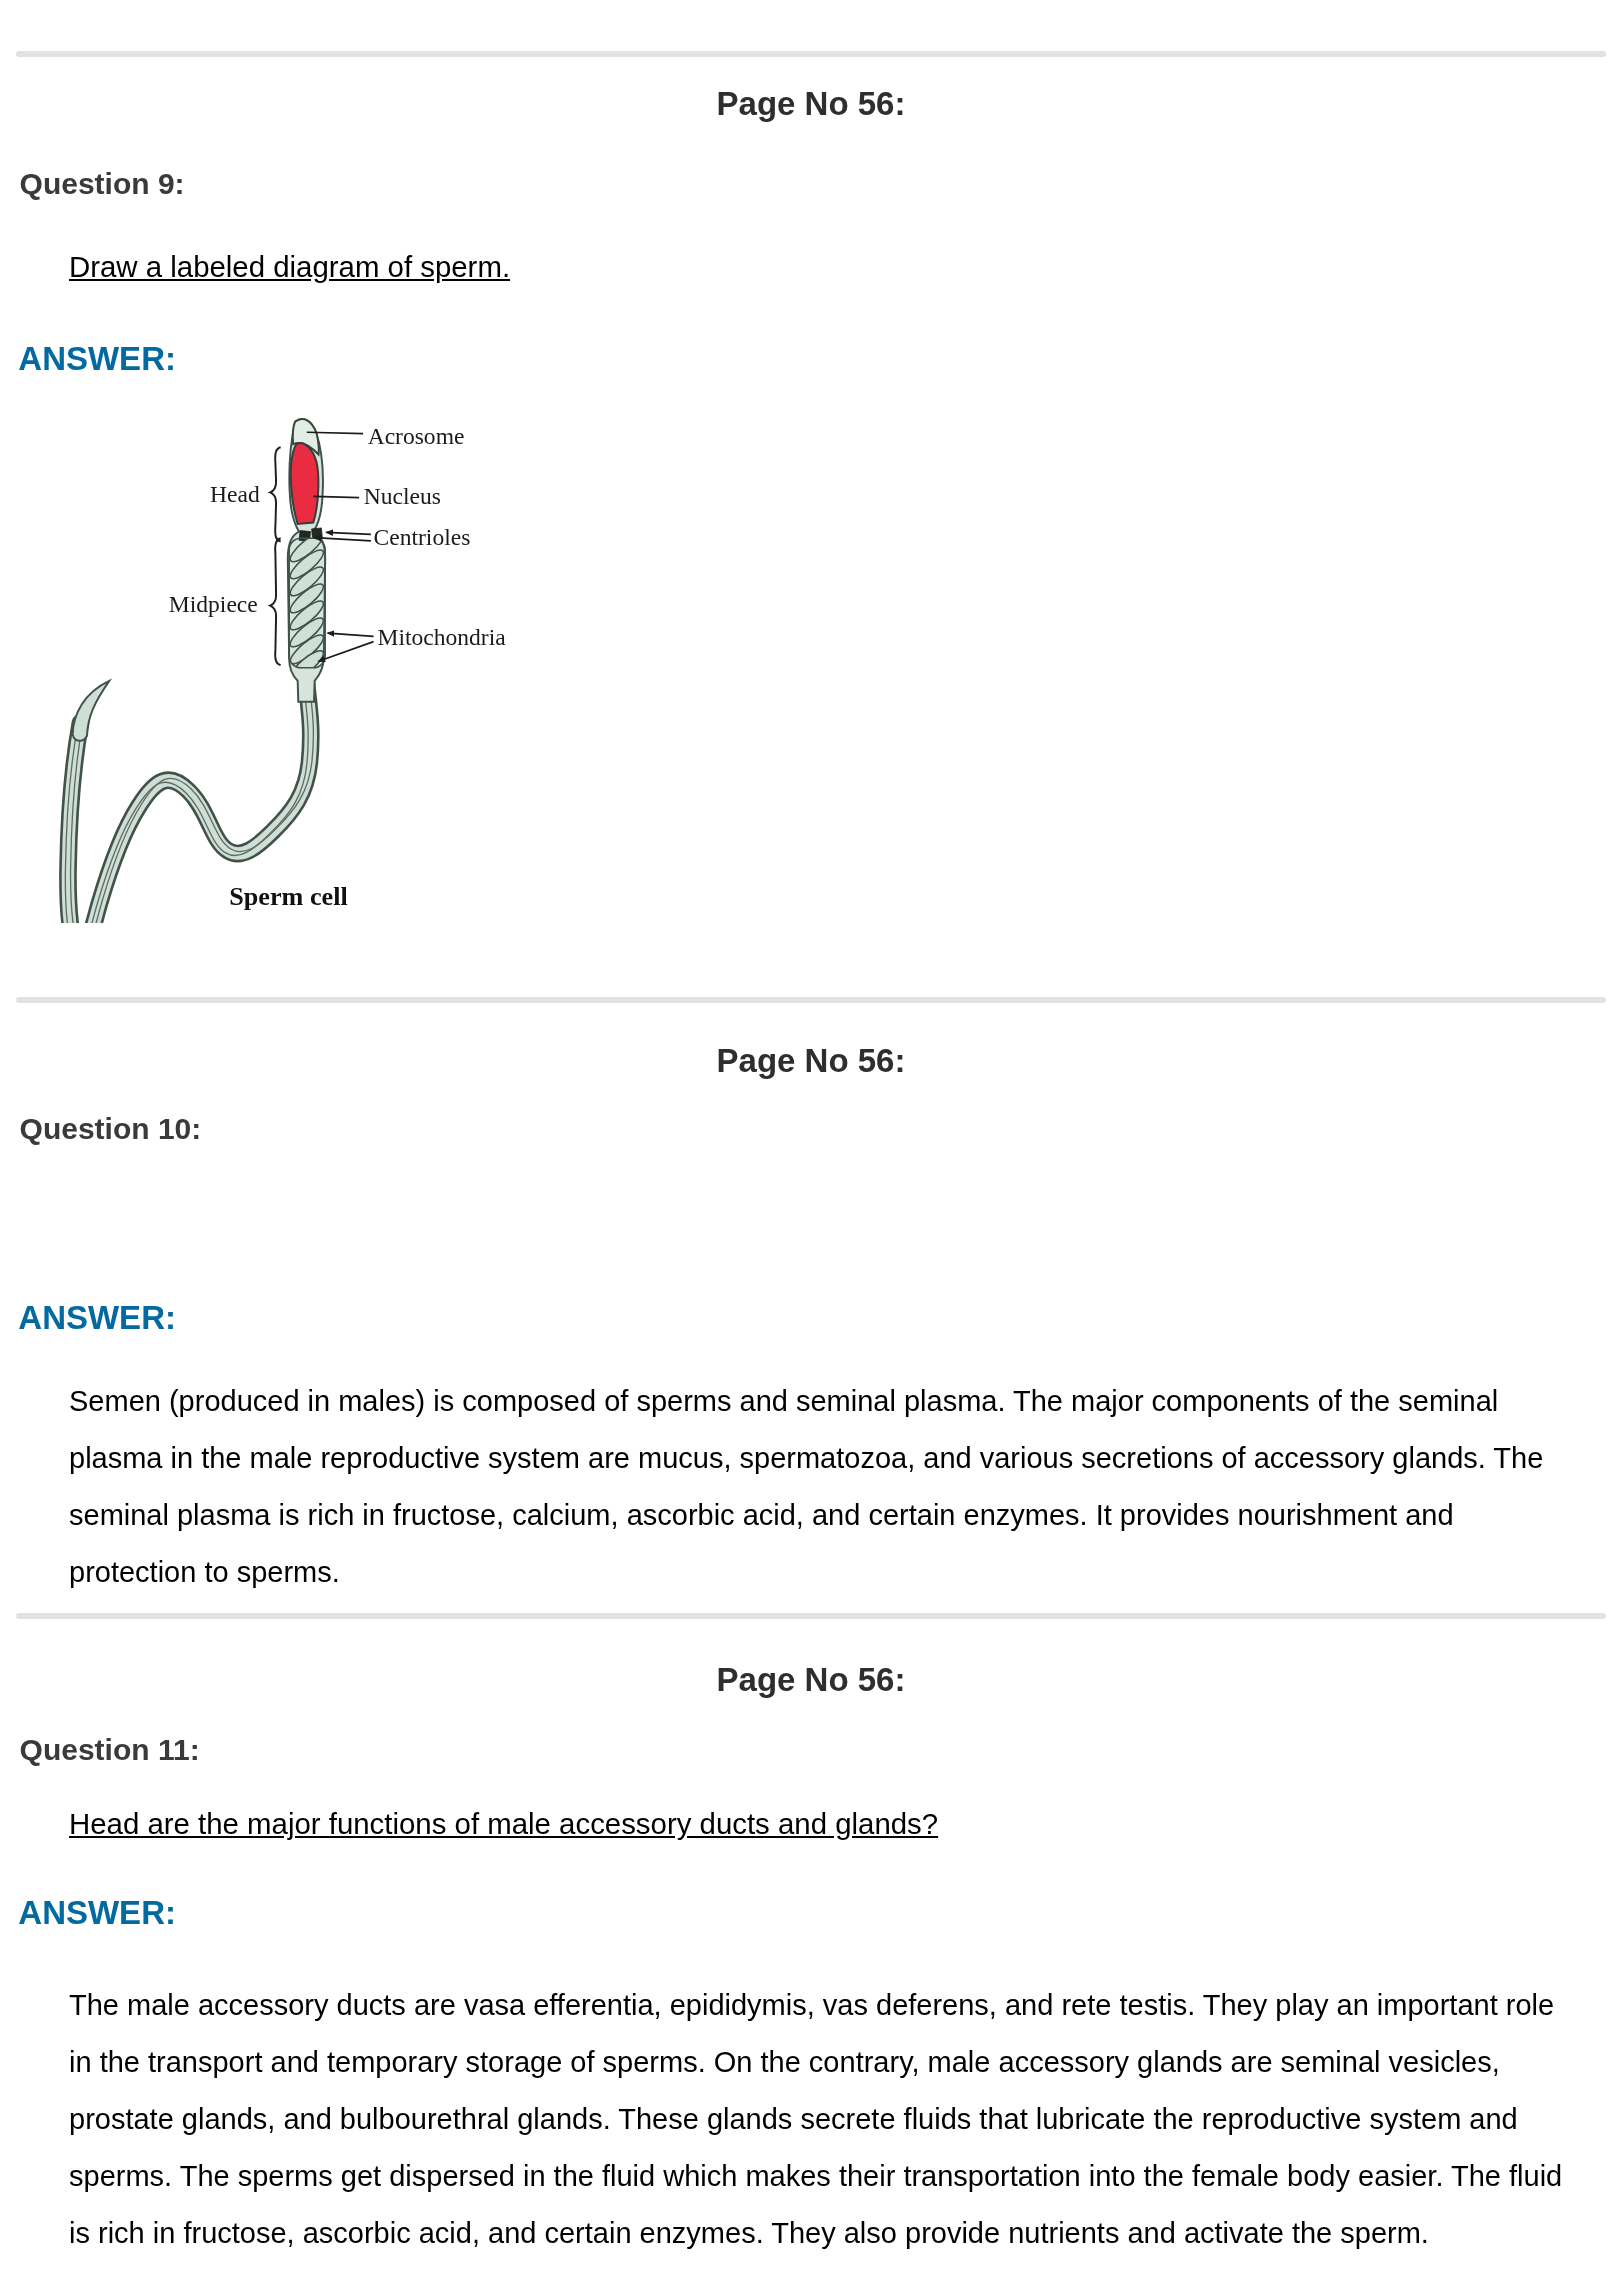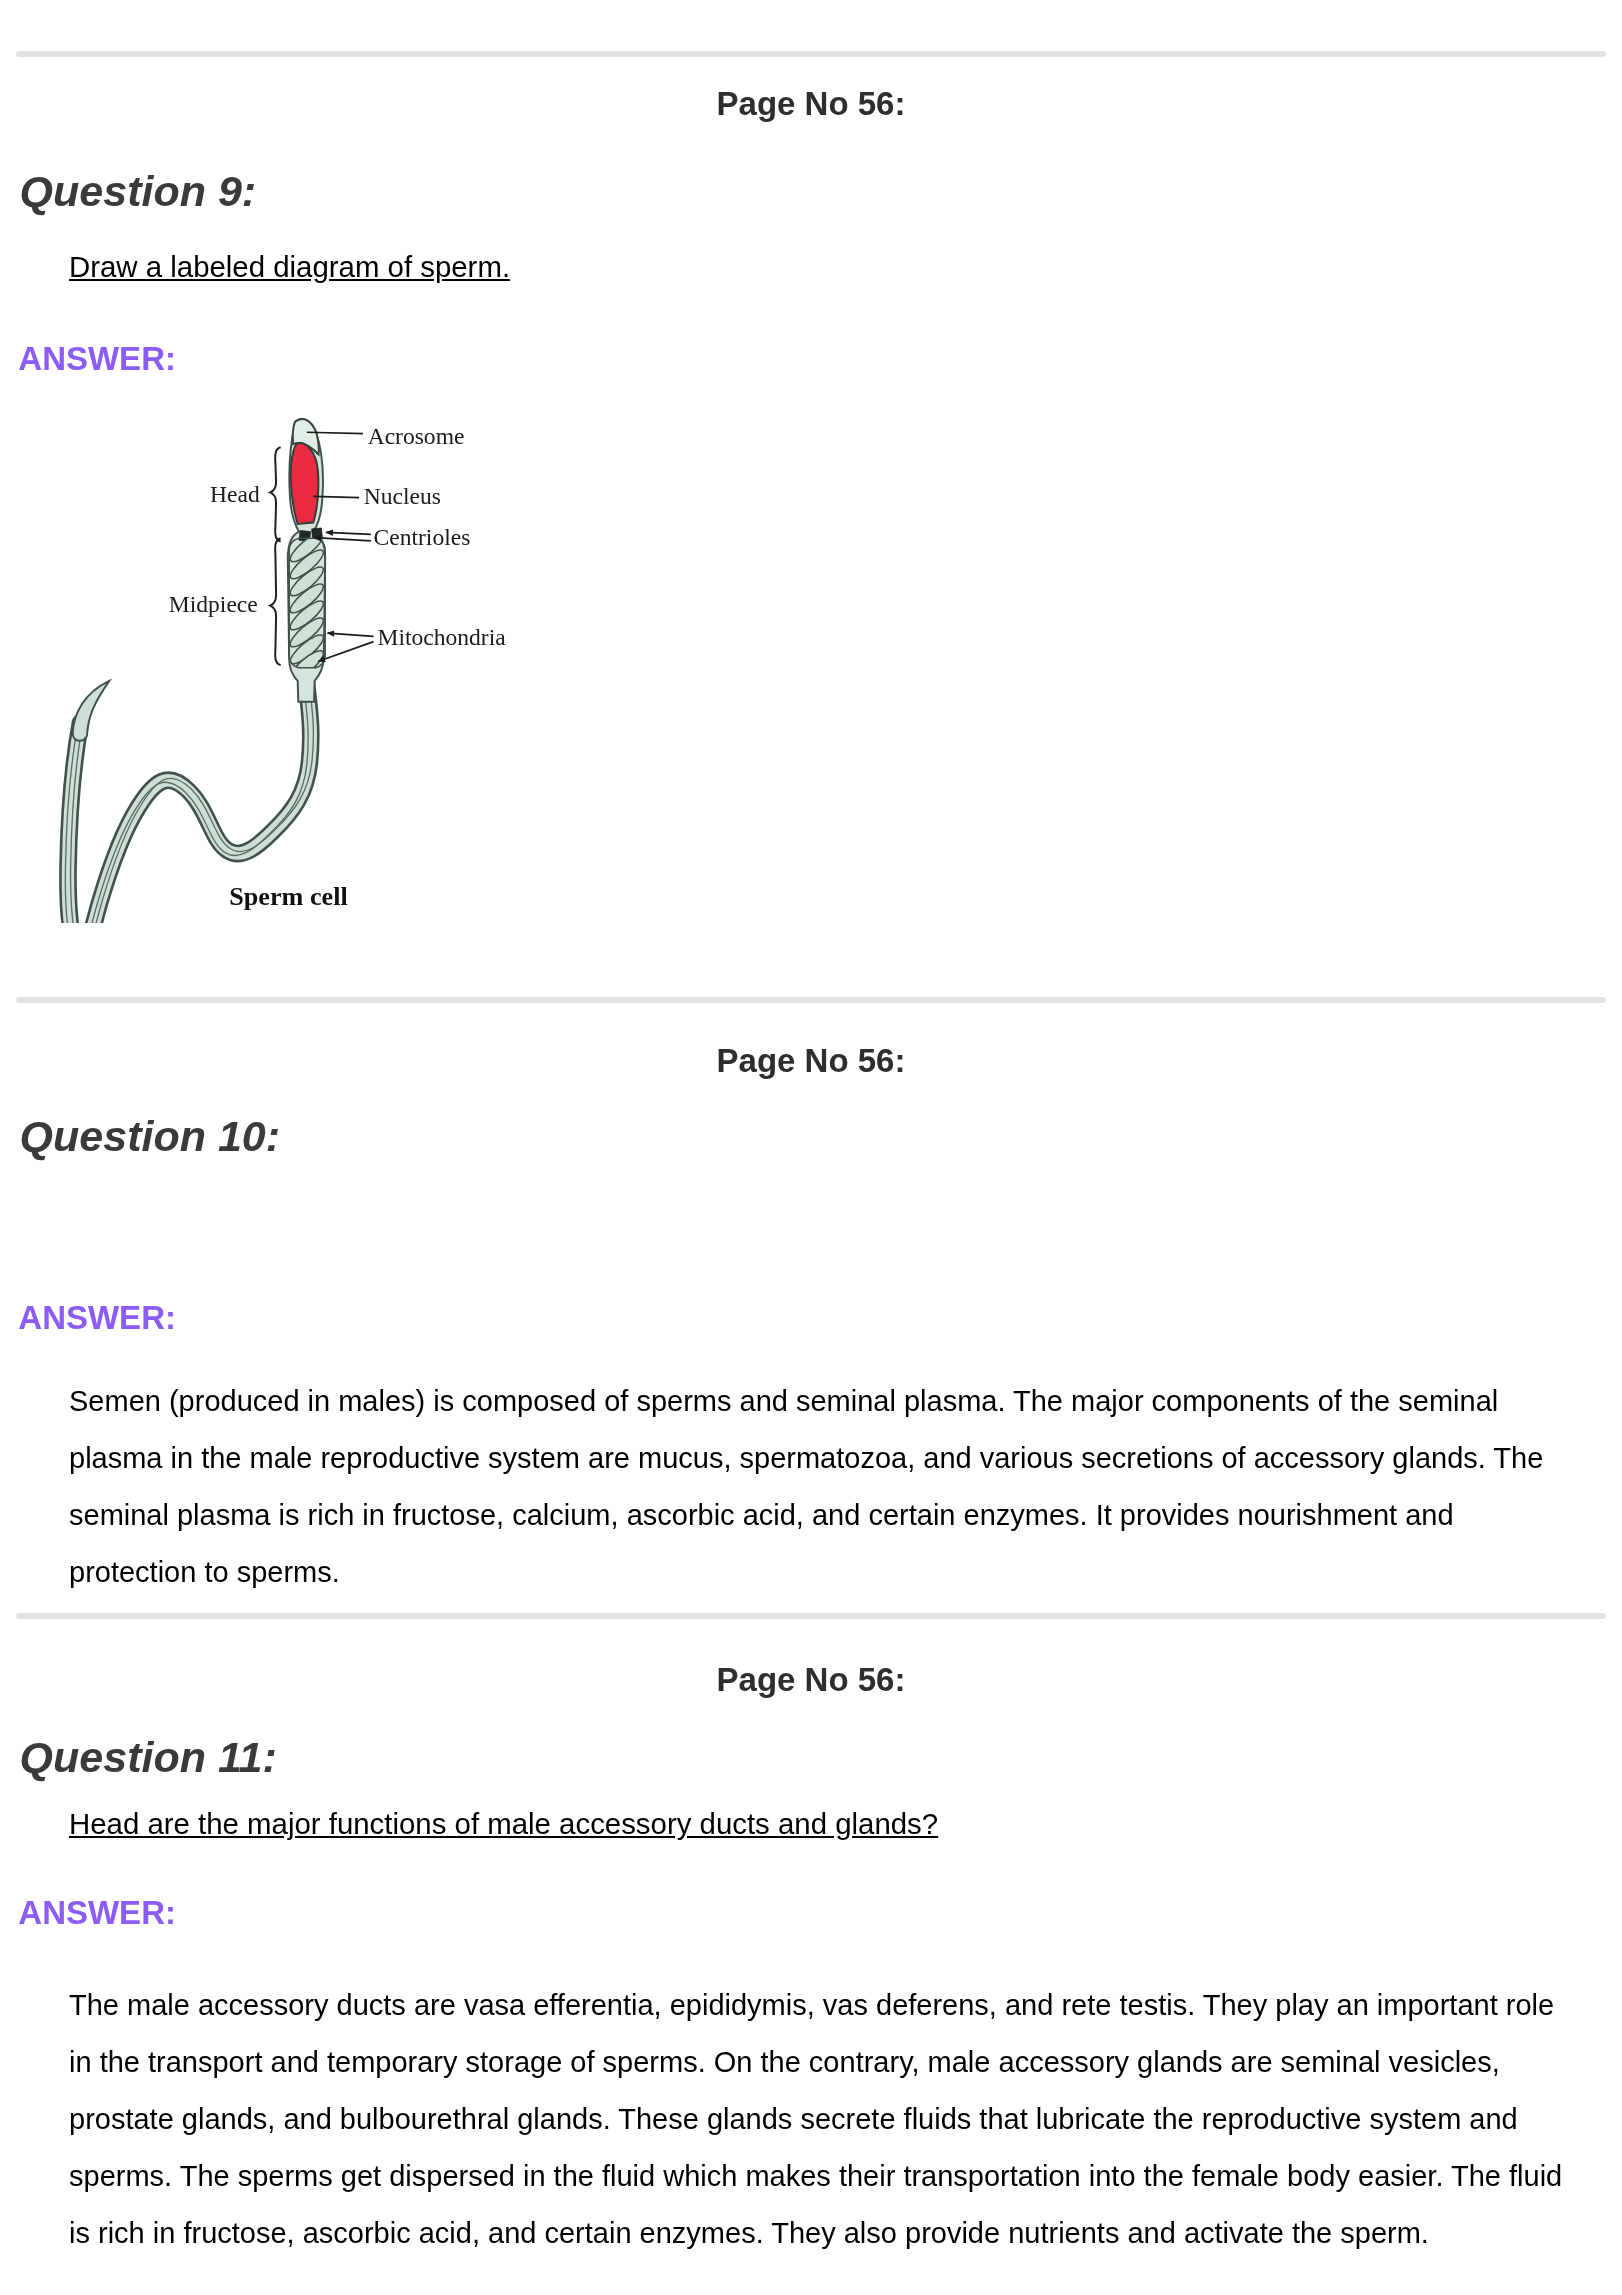--- a/index.html
+++ b/index.html
@@ -1,23 +1,23 @@
 <!DOCTYPE html>
 <html style="font-size:10.5px"><head>
 <meta charset="utf-8">
 <style>
   html,body{margin:0;padding:0;background:#fff;}
   .page{position:relative;width:1622px;height:2295px;background:#ffffff;
         font-family:"Liberation Sans",sans-serif;color:#000;overflow:hidden;}
   .divider{position:absolute;left:16.4px;width:1590px;height:5.9px;background:#e2e2e2;border-radius:3.3px;}
   .page-heading{position:absolute;left:0;width:1622px;text-align:center;
         font-weight:bold;font-size:33px;color:#2e2e2e;}
-  .q-label{position:absolute;left:19.6px;font-weight:bold;font-size:43px;color:#3a3a3a;font-style:italic;}
+  .q-label{position:absolute;left:19.6px;font-weight:bold;font-size:30px;color:#3a3a3a;}
   .q-text{position:absolute;left:69px;font-size:29.4px;color:#000;text-decoration:underline;}
-  .a-label{position:absolute;left:18.3px;font-weight:bold;font-size:33px;color:#8b5cf6;}
+  .a-label{position:absolute;left:18.3px;font-weight:bold;font-size:33px;color:#0369a1;}
   .para{position:absolute;left:69px;width:1505px;font-size:29px;line-height:57px;color:#000;}
   .diagram{position:absolute;left:53px;top:406px;width:471px;height:517px;}
   .diagram svg{width:100%;height:100%;}
   .dlabel{font-family:"Liberation Serif",serif;font-size:36px;fill:#1b1b1b;}
   .dcaption{font-family:"Liberation Serif",serif;font-size:40px;font-weight:bold;fill:#111;}
 </style>
 </head>
 <body>
 
 <div class="page">

